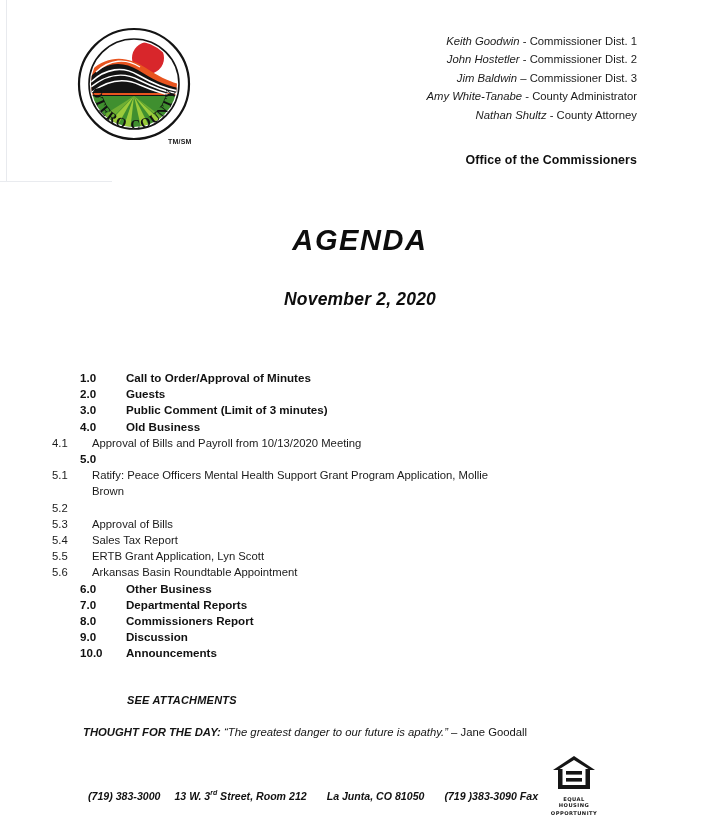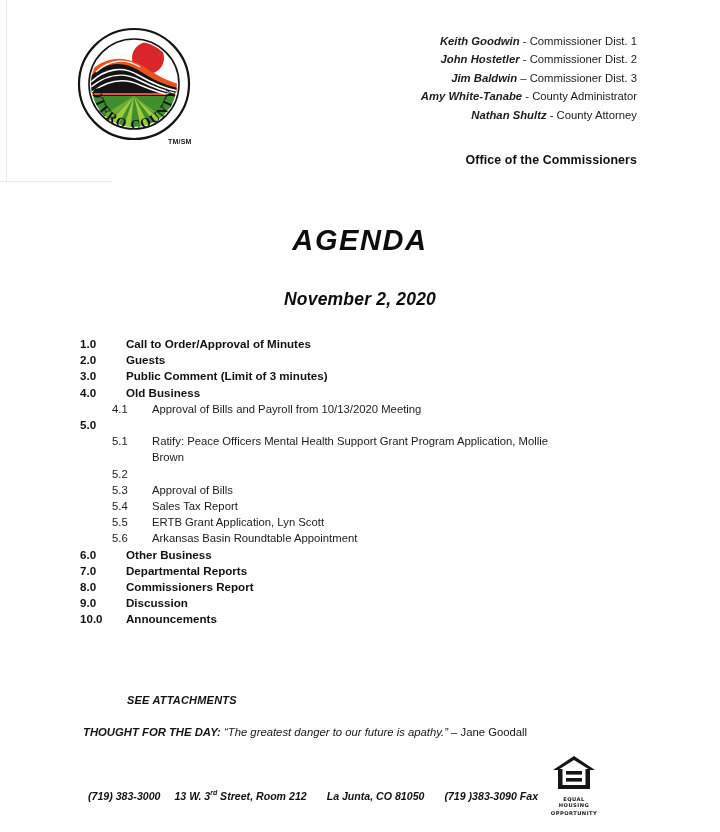--- a/index.html
+++ b/index.html
@@ -67,21 +67,21 @@
   .officials {
     position: absolute;
     right: 83px;
     top: 32px;
     text-align: right;
     font-size: 11.3px;
     line-height: 18.4px;
     color: #1c1c1c;
   }
   .officials .nm {
-    font-weight: bold;
+    font-weight: normal;
     font-style: italic;
   }
   .officials .ttl {
     font-weight: normal;
     font-style: normal;
   }
 
   .office-line {
     position: absolute;
     right: 83px;
@@ -113,21 +113,21 @@
     font-weight: bold;
     font-style: italic;
     letter-spacing: .2px;
     color: #0d0d0d;
   }
 
   
   .agenda {
     position: absolute;
     left: 0;
-    top: 336px;
+    top: 370px;
     width: 648px;
   }
   .row {
     display: flex;
     align-items: flex-start;
   }
   .row.lvl1 {
     padding-left: 80px;
     font-size: 11.6px;
     font-weight: bold;
@@ -135,21 +135,21 @@
     color: #111111;
   }
   .row.lvl1 .num {
     width: 46px;
     flex: 0 0 46px;
   }
   .row.lvl1 .lbl {
     flex: 1 1 auto;
   }
   .row.lvl2 {
-    padding-left: 112px;
+    padding-left: 52px;
     font-size: 11.3px;
     font-weight: normal;
     line-height: 16.2px;
     color: #1b1b1b;
   }
   .row.lvl2 .num {
     width: 40px;
     flex: 0 0 40px;
   }
   .row.lvl2 .lbl {

